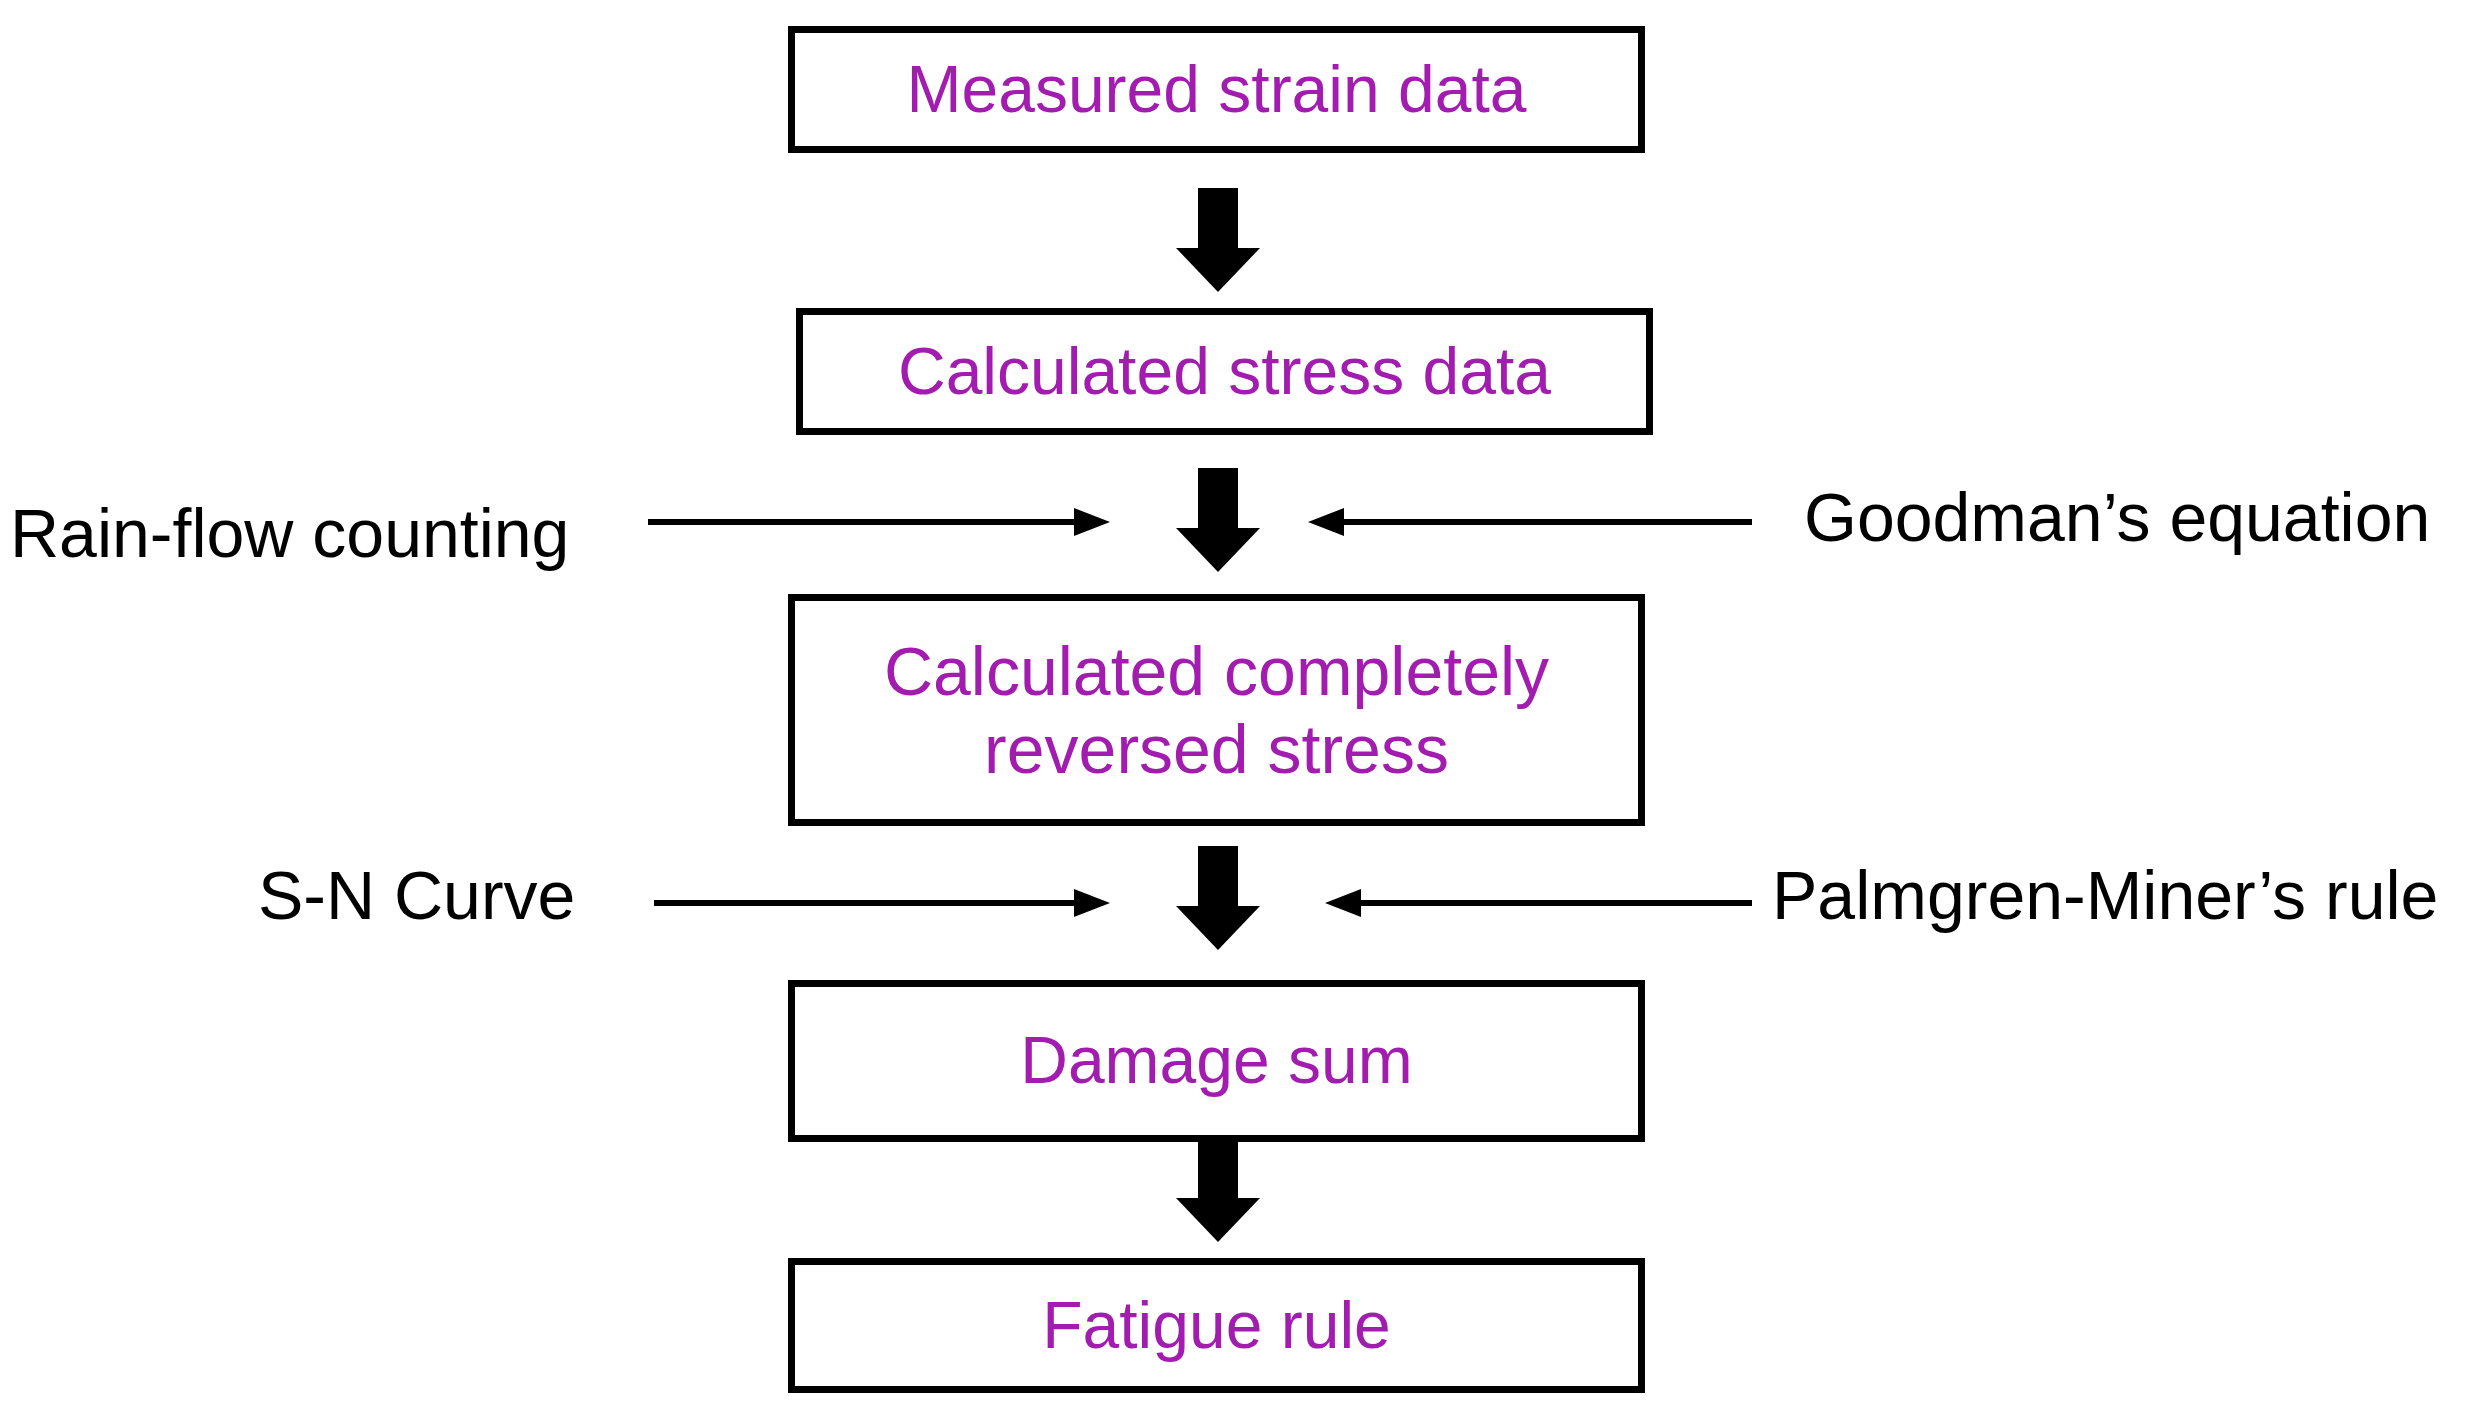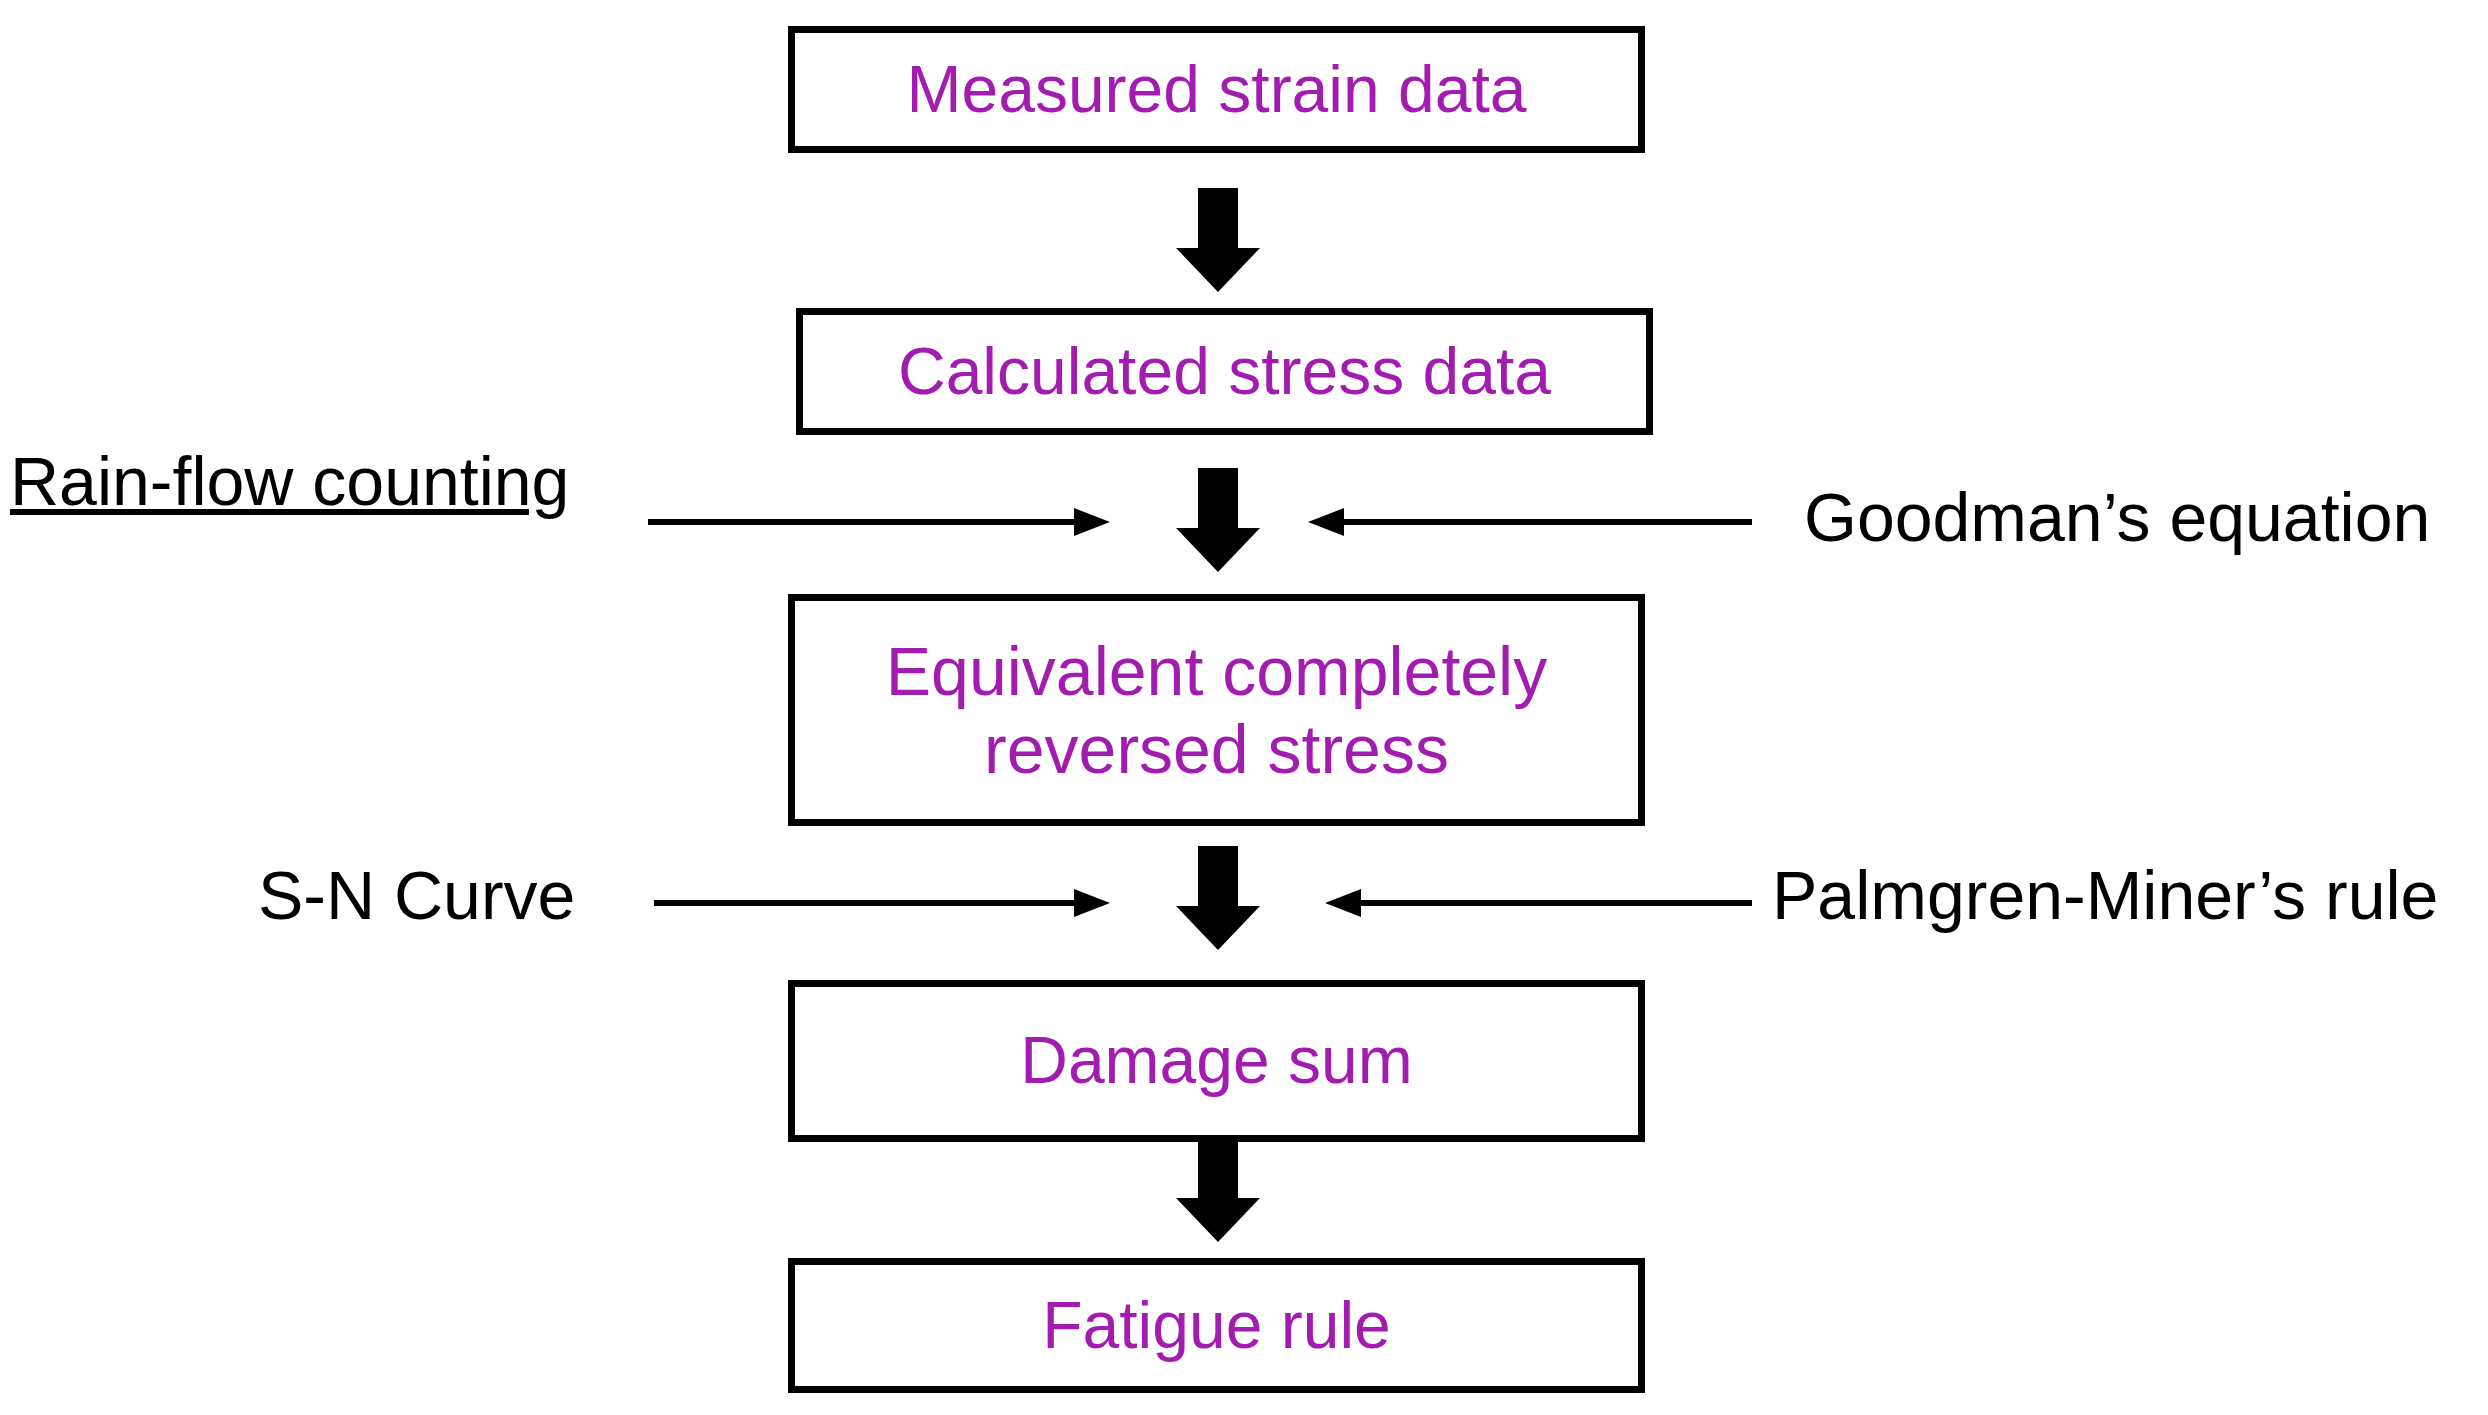--- a/index.html
+++ b/index.html
@@ -78,21 +78,21 @@
   .h2b { left: 1325px; top: 889px; }
   .l2b { left: 1357px; top: 900px; width: 395px; }
 
   .side-label {
     position: absolute;
     font-size: 68px;
     line-height: 1.1;
     white-space: nowrap;
     color: #000000;
   }
-  .lbl-rainflow { left: 10px;   top: 444px; text-decoration: underline; }
+  .lbl-rainflow { left: 10px;   top: 496px; }
   .lbl-goodman  { left: 1792px; top: 480px; margin-left: 12px; }
   .lbl-sncurve  { left: 258px;  top: 858px; }
   .lbl-palmgren { left: 1772px; top: 858px; }
 </style>
 </head>
 <body>
 
 <div class="canvas">
 
   <div class="node node-measured">
@@ -115,21 +115,21 @@
   <div class="block-arrow ba-2">
     <div class="stem"></div>
     <div class="head"></div>
   </div>
 
   <div class="tri-left h1b"></div>
   <div class="hline l1b"></div>
   <div class="side-label lbl-goodman">Goodman’s equation</div>
 
   <div class="node node-equivalent">
-    <span>Equivalent completely reversed stress</span>
+    <span>Calculated completely reversed stress</span>
   </div>
 
   <div class="side-label lbl-sncurve">S-N Curve</div>
   <div class="hline l2a"></div>
   <div class="tri-right h2a"></div>
 
   <div class="block-arrow ba-3">
     <div class="stem"></div>
     <div class="head"></div>
   </div>

